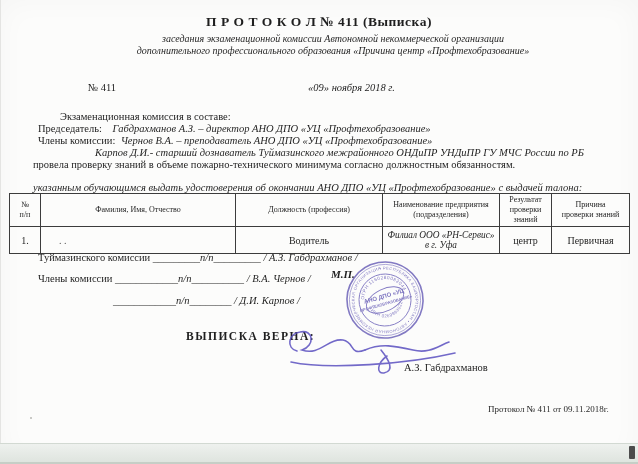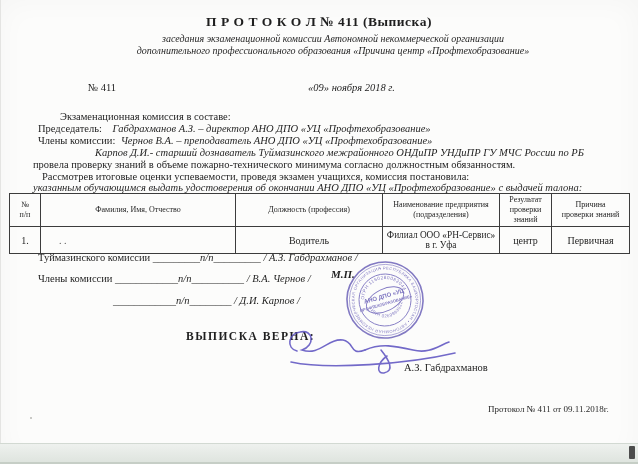--- a/index.html
+++ b/index.html
@@ -31,21 +31,21 @@
     text-align:center;vertical-align:middle;
     padding:1px 2px;
     overflow:hidden;
   }
   .doc-table th{
     font-weight:normal;font-size:8px;line-height:1.25;
     white-space:pre-line;height:22px;
   }
   .doc-table td{font-size:10px;height:24px;}
   .doc-table td.name-cell{text-align:left;padding-left:18px;color:#555;}
-  .doc-table td.ent-cell{font-size:9.3px;}
+  .doc-table td.ent-cell{font-size:9.3px;font-style:italic;}
   .sig-line{font-size:10.5px;}
   .sig-line .fill{letter-spacing:0;}
   .mp{font-size:11px;}
   .vypiska{font-size:11.5px;letter-spacing:1.5px;}
   .footer-note{font-size:9px;color:#2a2a2a;}
   .scan-band{
     position:absolute;left:0;bottom:0;width:638px;height:20px;
     background:linear-gradient(#eef1ee,#dde3dd);
     border-top:1px solid #d2d9d2;
   }
@@ -81,21 +81,20 @@
   <div class="abs body-line" style="left:60px;top:111px;">Экзаменационная комиссия в составе:</div>
   <div class="abs body-line" style="left:38px;top:123px;">
     <span>Председатель:</span>&nbsp;&nbsp;&nbsp;&nbsp;<span class="it">Габдрахманов А.З.  – директор АНО ДПО «УЦ «Профтехобразование»</span>
   </div>
   <div class="abs body-line" style="left:38px;top:135px;">
     <span>Члены комиссии:</span>&nbsp;&nbsp;<span class="it">Чернов В.А. – преподаватель АНО ДПО «УЦ «Профтехобразование»</span>
   </div>
   <div class="abs body-line it" style="left:95px;top:147px;">Карпов Д.И.- старший дознаватель Туймазинского межрайонного ОНДиПР УНДиПР ГУ МЧС России по РБ</div>
 
   <div class="abs body-line" style="left:33px;top:159px;">провела проверку знаний в объеме пожарно-технического минимума согласно должностным обязанностям.</div>
-  <div class="abs body-line" style="left:42px;top:170.5px;">Рассмотрев итоговые оценки успеваемости, проведя  экзамен учащихся, комиссия постановила:</div>
   <div class="abs body-line it" style="left:33px;top:182px;">указанным обучающимся выдать удостоверения об окончании АНО ДПО «УЦ «Профтехобразование» с выдачей талона:</div>
 
   <table class="doc-table">
     <colgroup>
       <col style="width:31px">
         <col style="width:195px">
         <col style="width:147px">
       <col style="width:117px">
         <col style="width:52px">
         <col style="width:78px">

